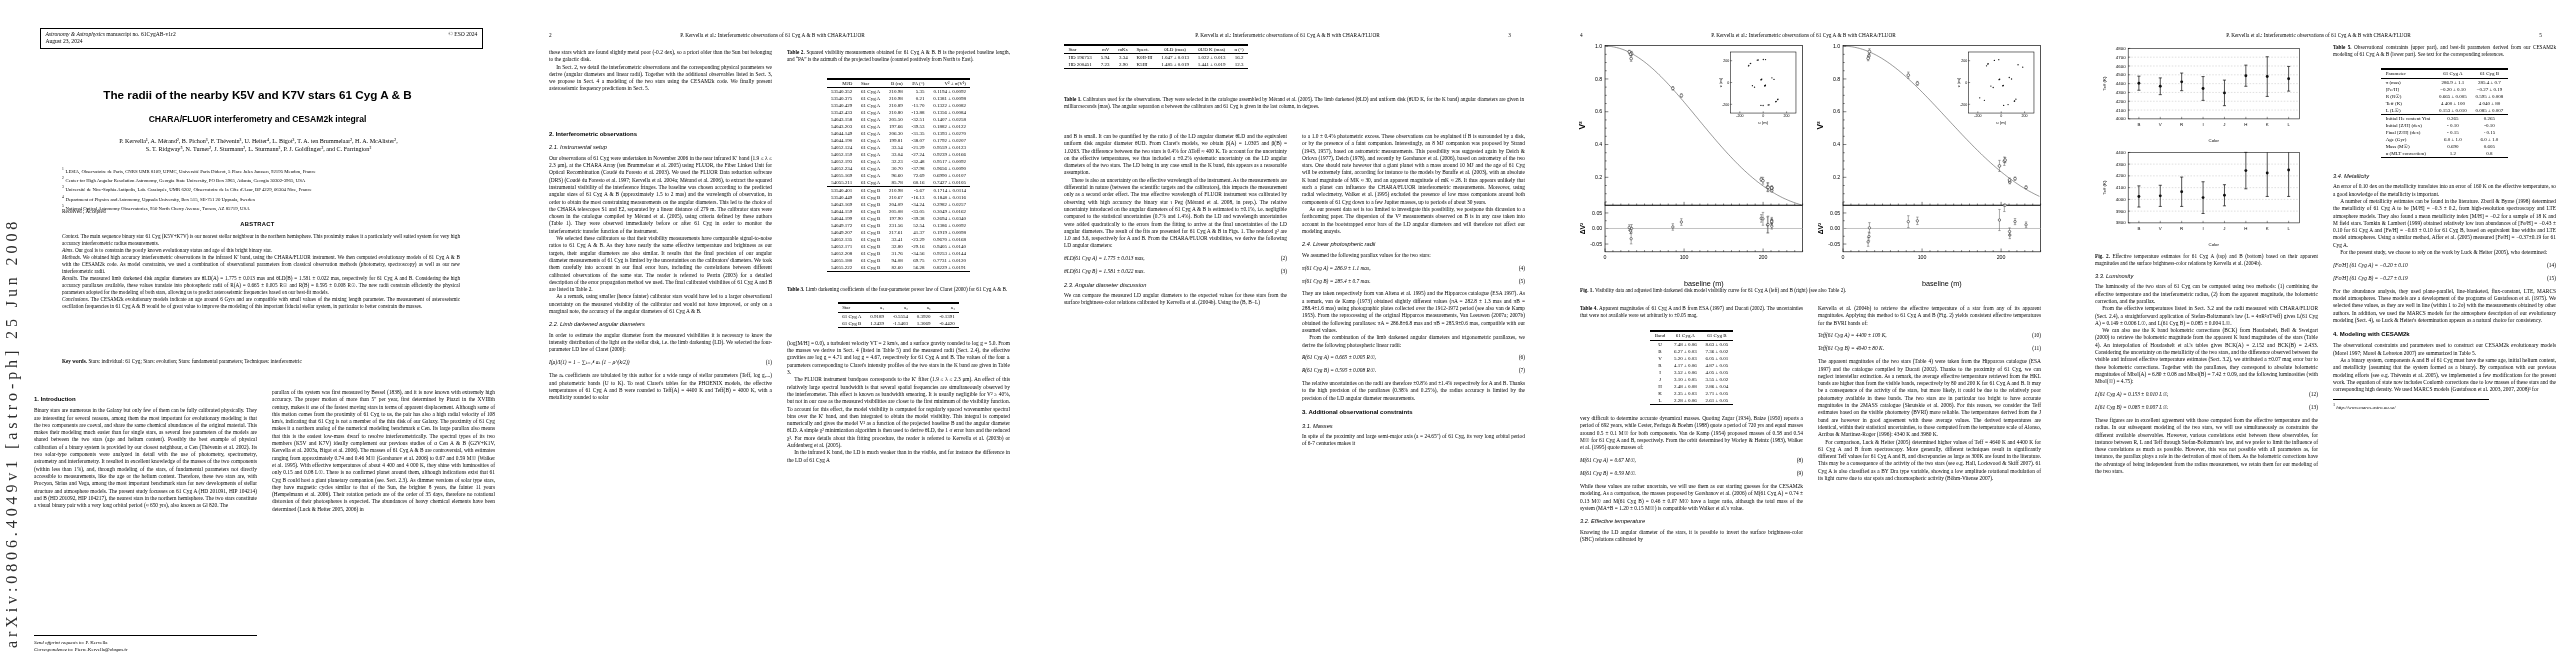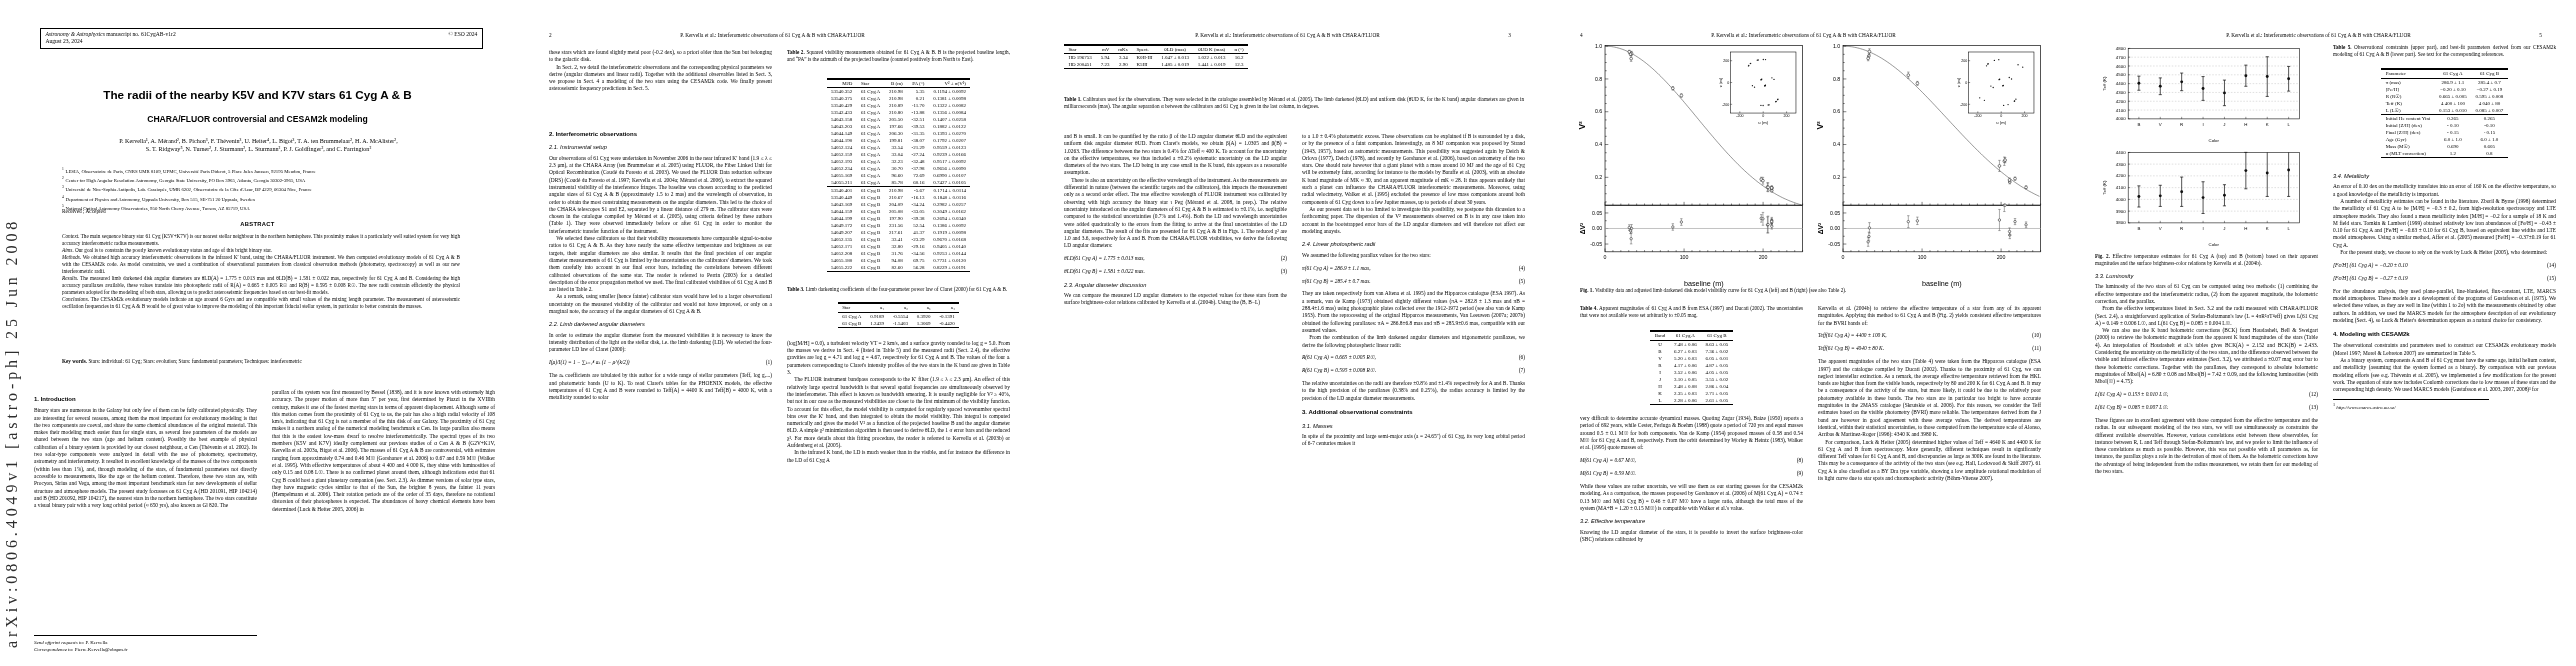--- a/index.html
+++ b/index.html
@@ -75,21 +75,21 @@
 <div class="canvas">
 
   <section class="page" id="page1">
     <div class="sidebar">arXiv:0806.4049v1  [astro-ph]  25 Jun 2008</div>
     <div class="headbox">
       <div><span class="it">Astronomy &amp; Astrophysics</span><span> manuscript no. 61CygAB-v1r2</span></div>
       <div>August 23, 2024</div>
       <div class="hb-eso">© ESO 2024</div>
     </div>
     <h1 class="title">The radii of the nearby K5V and K7V stars 61 Cyg A &amp; B</h1>
-    <div class="subtitle">CHARA/FLUOR controversial and CESAM2k modeling</div>
+    <div class="subtitle">CHARA/FLUOR interferometry and CESAM2k integral</div>
     <div class="authors">
       <div>P. Kervella¹, A. Mérand², B. Pichon³, F. Thévenin³, U. Heiter⁴, L. Bigot³, T. A. ten Brummelaar², H. A. McAlister²,</div>
       <div>S. T. Ridgway⁵, N. Turner², J. Sturmann², L. Sturmann², P. J. Goldfinger², and C. Farrington²</div>
     </div>
     <div class="affils">
         <div class="affil-line"><sup>1</sup>LESIA, Observatoire de Paris, CNRS UMR 8109, UPMC, Université Paris Diderot, 5 Place Jules Janssen, 92195 Meudon, France</div>
         <div class="affil-line"><sup>2</sup>Center for High Angular Resolution Astronomy, Georgia State University, PO Box 3965, Atlanta, Georgia 30302-3965, USA</div>
         <div class="affil-line"><sup>3</sup>Université de Nice-Sophia Antipolis, Lab. Cassiopée, UMR 6202, Observatoire de la Côte d'Azur, BP 4229, 06304 Nice, France</div>
         <div class="affil-line"><sup>4</sup>Department of Physics and Astronomy, Uppsala University, Box 515, SE-751 20 Uppsala, Sweden</div>
         <div class="affil-line"><sup>5</sup>National Optical Astronomy Observatories, 950 North Cherry Avenue, Tucson, AZ 85719, USA</div>

